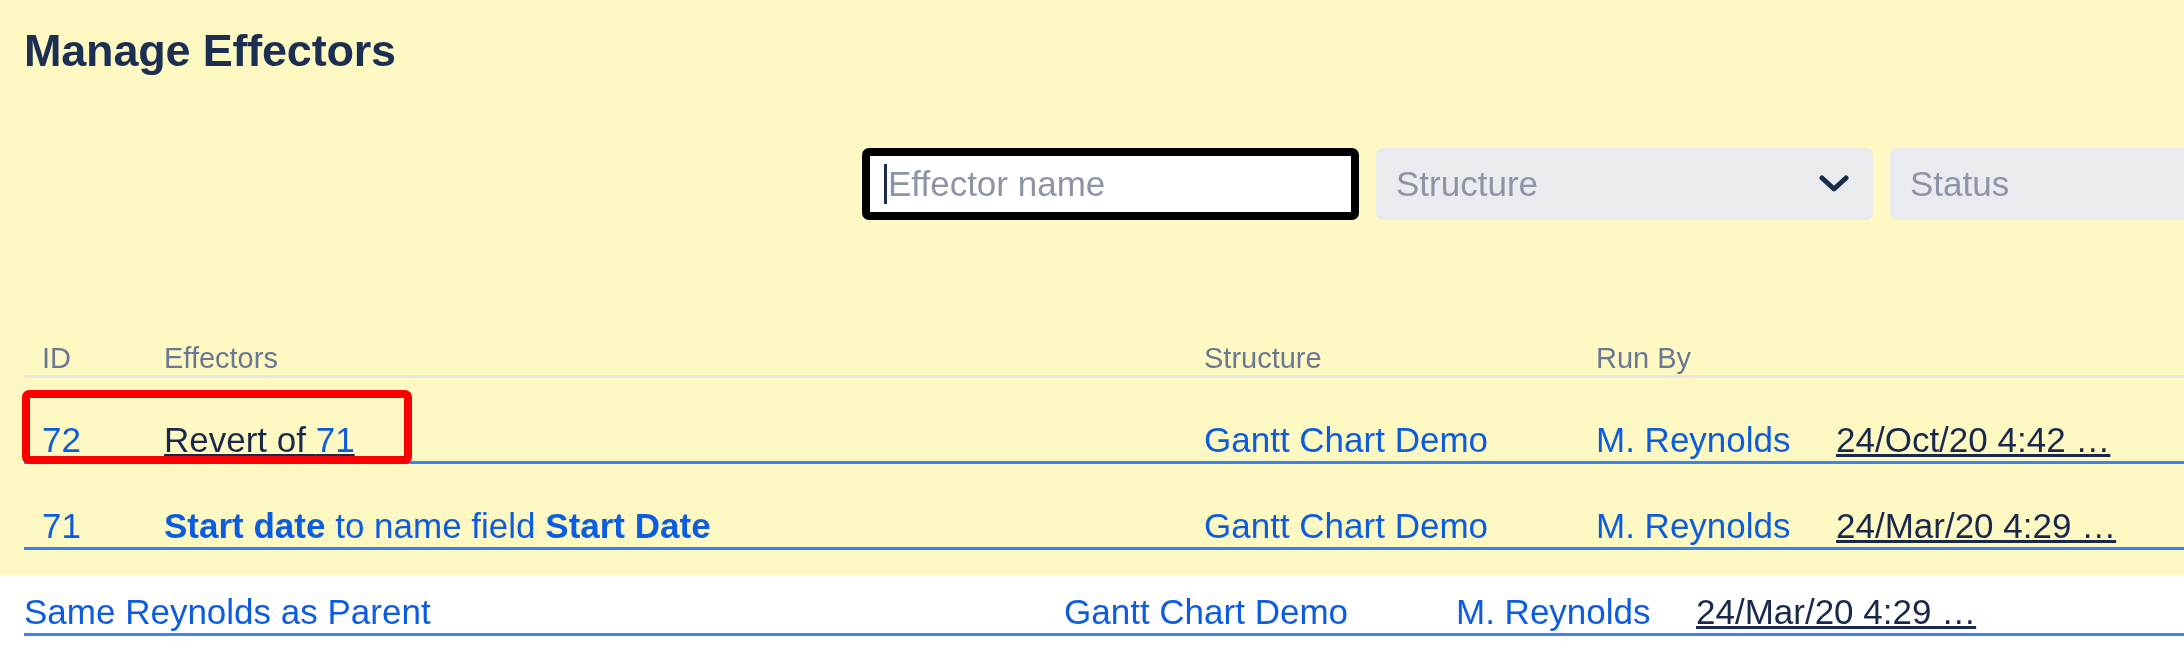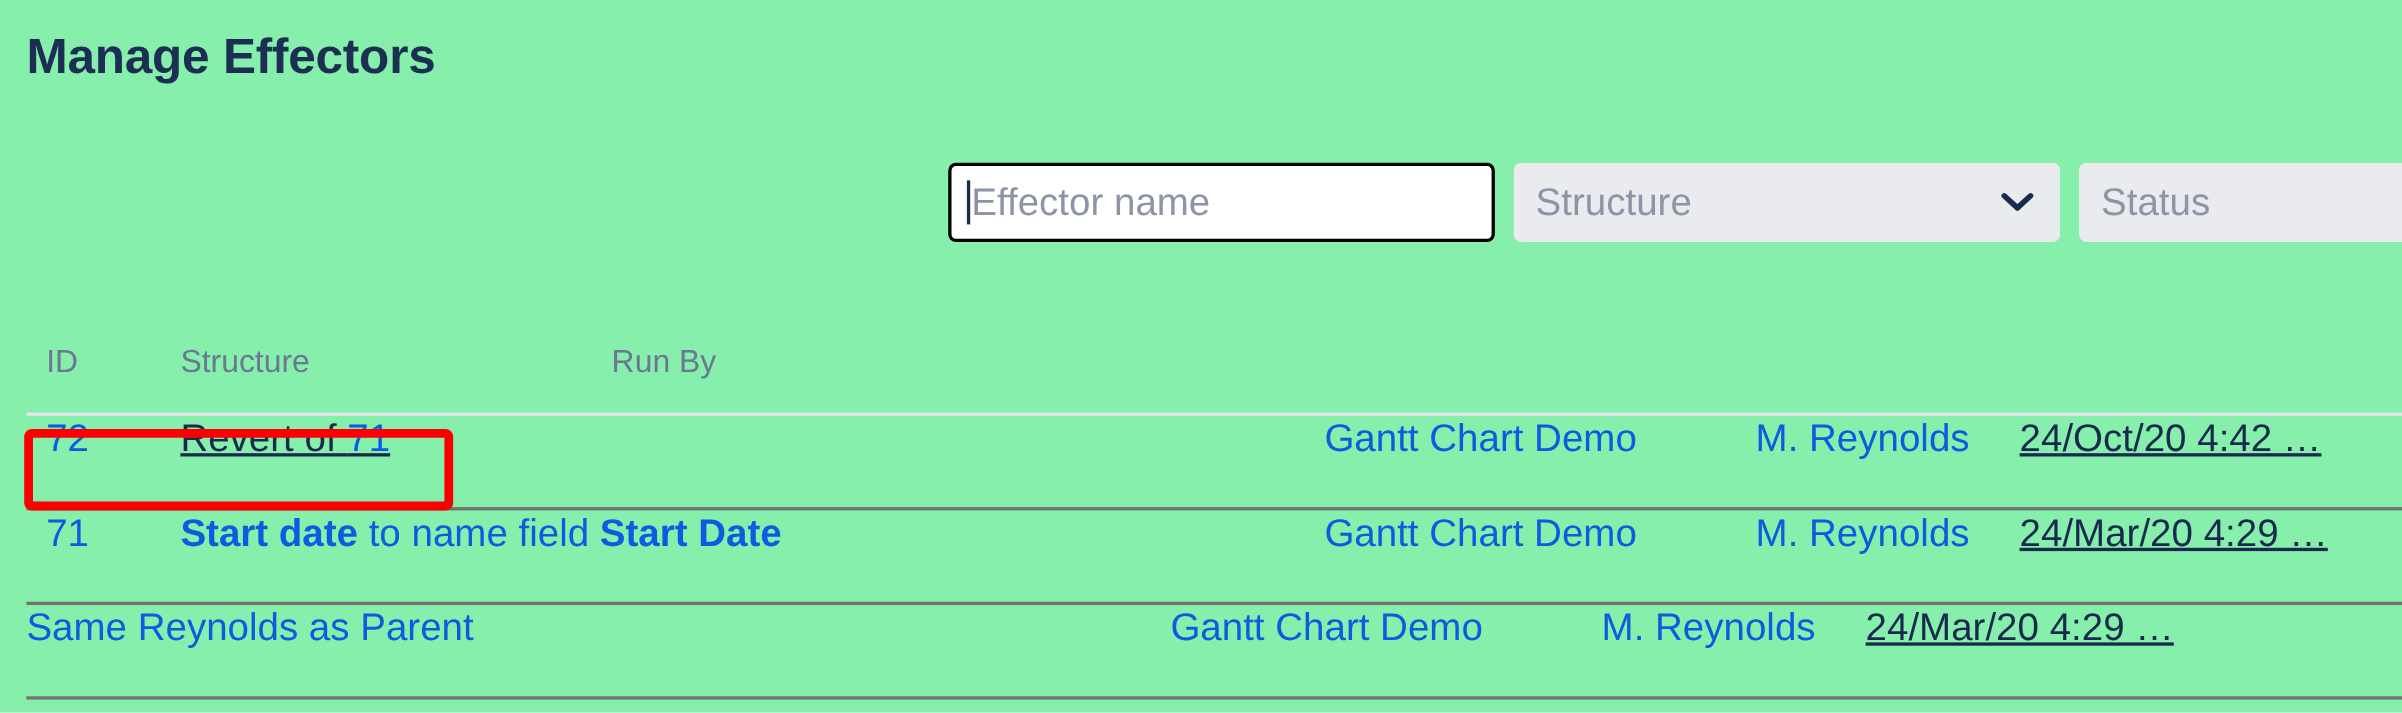--- a/index.html
+++ b/index.html
@@ -11,22 +11,22 @@
     width: 2184px;
     height: 648px;
     overflow: hidden;
     font-family: "Liberation Sans", sans-serif;
     -webkit-font-smoothing: antialiased;
   }
 
   .page {
     position: relative;
     width: 2184px;
-    height: 648px;
-    background: #86efac;
+    height: 575px;
+    background: #fef9c3;
   }
 
   
   .page-title {
     position: absolute;
     left: 24px;
     top: 24px;
     font-size: 45px;
     line-height: 54px;
     font-weight: 600;
@@ -42,21 +42,21 @@
     top: 148px;
     display: flex;
     align-items: flex-start;
     gap: 17px;
   }
 
   .effector-name-field {
     box-sizing: border-box;
     width: 497px;
     height: 72px;
-    border: 3px solid #000000;
+    border: 8px solid #000000;
     border-radius: 7px;
     background: #ffffff;
     display: flex;
     align-items: center;
     padding: 0 14px;
     position: relative;
   }
   .text-caret {
     width: 3px;
     height: 40px;
@@ -103,31 +103,31 @@
   
   .table {
     position: absolute;
     left: 24px;
     top: 312px;
     width: 2160px;
   }
 
   .table-row {
     display: flex;
-    align-items: flex-start;
+    align-items: flex-end;
     box-sizing: border-box;
   }
 
   .header-row {
     height: 66px;
     border-bottom: 3px solid #e4e6eb;
   }
   .body-row {
     height: 86px;
-    border-bottom: 3px solid #737373;
+    border-bottom: 3px solid #3b82f6;
   }
 
   .col-id       { width: 140px; flex: 0 0 140px; padding-left: 18px; box-sizing: border-box; }
   .col-effector { width: 1040px; flex: 0 0 1040px; }
   .col-structure{ width: 360px; flex: 0 0 360px; }
   .col-runby    { width: 240px; flex: 0 0 240px; margin-left: 32px; }
   .col-started  { width: 380px; flex: 0 0 380px; }
 
   .th {
     font-size: 29px;
@@ -187,20 +187,21 @@
     <div class="status-select">
       <span class="placeholder-text">Status</span>
     </div>
 
   </div>
 
   <div class="table">
 
     <div class="table-row header-row">
       <div class="col-id th">ID</div>
+      <div class="col-effector th">Effectors</div>
       <div class="col-structure th">Structure</div>
       <div class="col-runby th">Run By</div>
     </div>
 
     <div class="table-row body-row">
       <div class="col-id cell">
         <span class="link">72</span>
       </div>
       <div class="col-effector cell cell-plain">
         <span>Revert of </span><span class="link">71</span>

